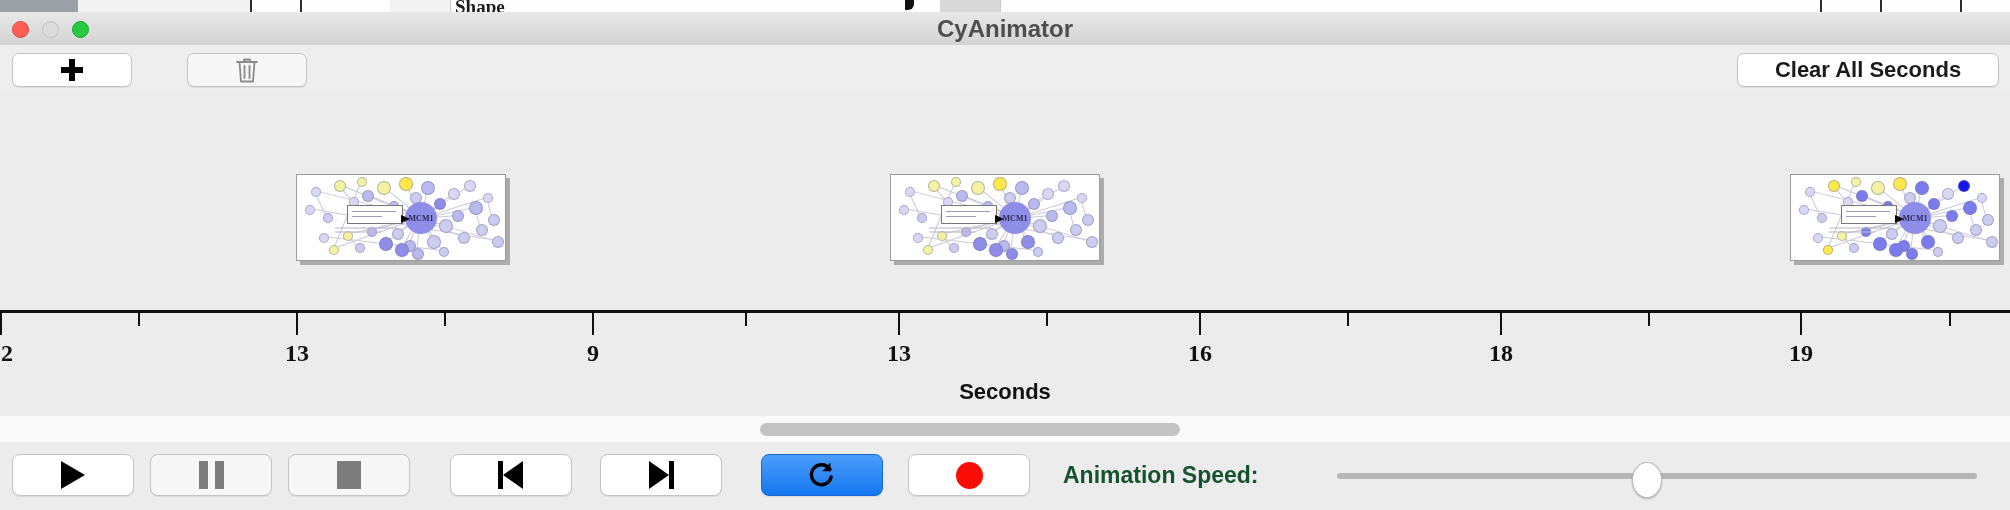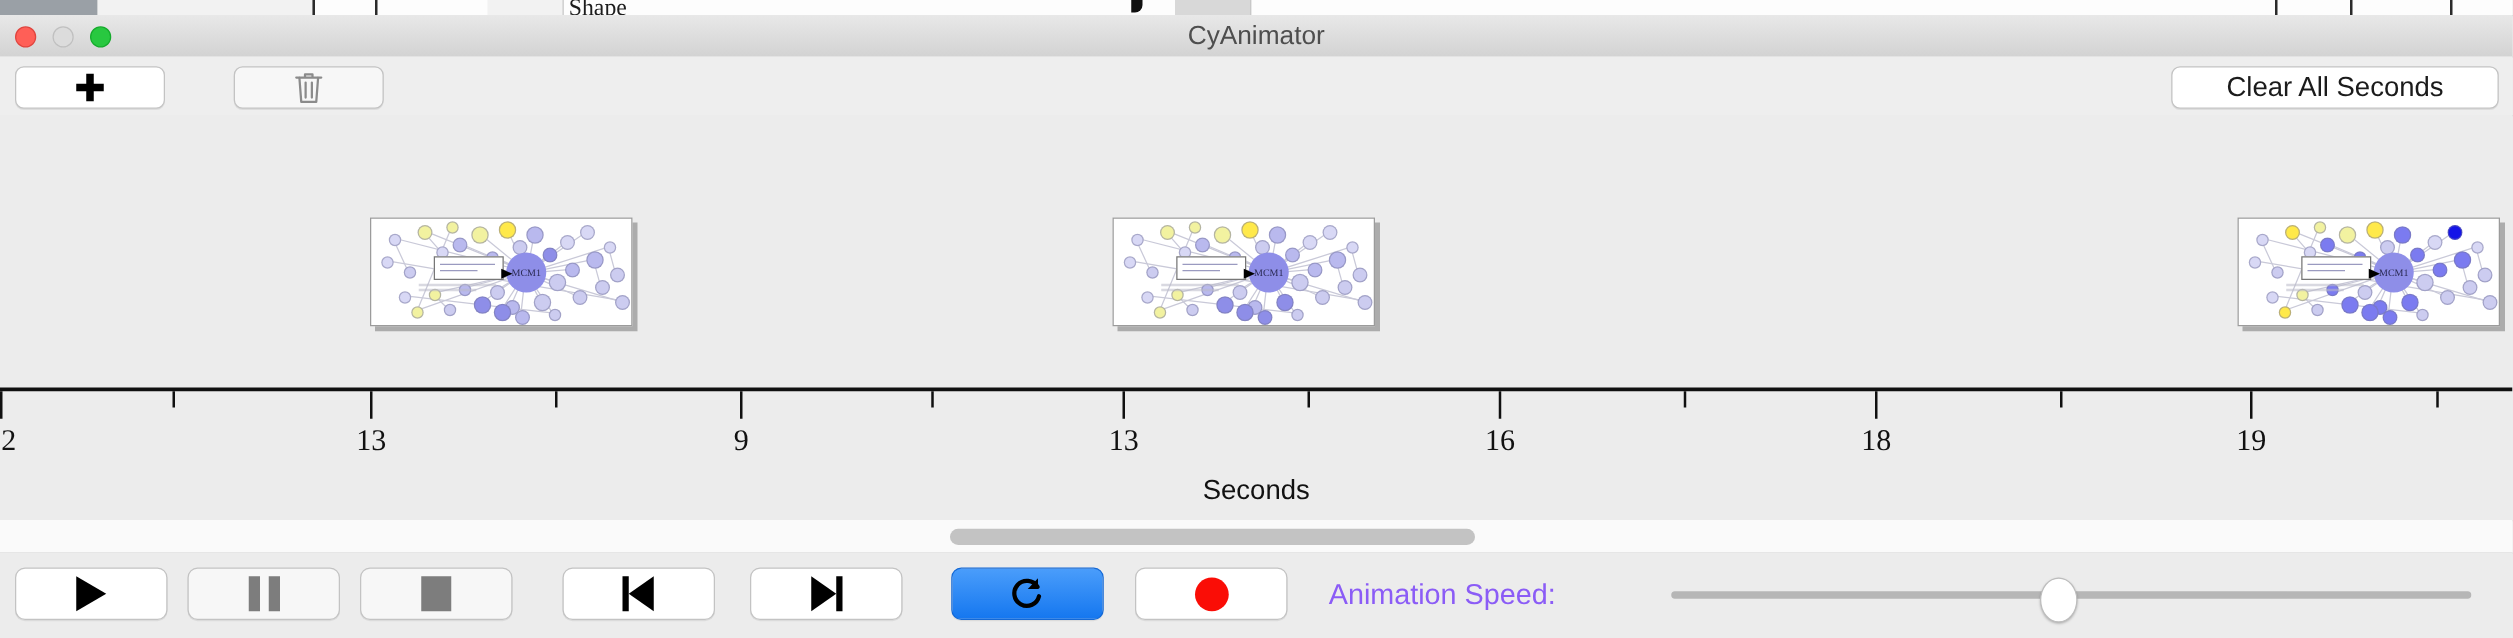--- a/index.html
+++ b/index.html
@@ -2,21 +2,21 @@
 <html><head>
 <meta charset="utf-8">
 <style>
   html,body{margin:0;padding:0;}
   body{
     width:2010px;height:510px;overflow:hidden;
     font-family:"Liberation Sans", sans-serif;
     background:#ececec;
     -webkit-font-smoothing:antialiased;
   }
-  .app{position:relative;width:2010px;height:430px;}
+  .app{position:relative;width:2010px;height:430px;font-weight:bold;}
 
   
   .bg-strip{position:absolute;left:0;top:0;width:2010px;height:12px;background:#fdfdfd;
             border-bottom:1px solid #b9b9b9;overflow:hidden;}
   .bg-strip .seg{position:absolute;top:0;height:12px;background:#f2f2f2;border-right:1px solid #c8c8c8;}
   .bg-strip .dark{background:#9aa0a6;}
   .bg-strip .word{position:absolute;top:-4px;font-size:19px;color:#1d1d1d;
                   font-family:"Liberation Serif", serif;}
   .bg-strip .tick{position:absolute;top:0;width:2px;height:12px;background:#2b2b2b;}
   .bg-strip .blk{position:absolute;top:0;width:9px;height:10px;background:#111;border-radius:0 0 6px 0;}
@@ -24,21 +24,21 @@
   
   .titlebar{position:absolute;left:0;top:12px;width:2010px;height:33px;
     background:linear-gradient(#e8e8e8,#d3d3d3);
     border-bottom:1px solid #b4b4b4;}
   .traffic{position:absolute;top:9px;display:flex;gap:13px;left:12px;}
   .dot{width:17px;height:17px;border-radius:50%;box-sizing:border-box;}
   .dot.red{background:#ff5f57;border:1px solid #e0443e;}
   .dot.yellow{background:#dcdcdc;border:1px solid #c0c0c0;}
   .dot.green{background:#28c840;border:1px solid #14ab2b;}
   .win-title{position:absolute;left:0;top:0;width:2010px;height:33px;line-height:33px;
-    text-align:center;font-size:21px;color:#4e4e4e;}
+    text-align:center;font-size:24px;color:#4e4e4e;}
 
   
   .toolbar{position:absolute;left:0;top:45px;width:2010px;height:47px;
     background:#eeeeee;border-bottom:1px solid #c6c6c6;}
   .btn{position:absolute;box-sizing:border-box;border:1px solid #c3c3c3;border-radius:7px;
        display:flex;align-items:center;justify-content:center;
        background:#fff;box-shadow:0 1px 0 rgba(0,0,0,.07);}
   .btn.disabled{background:#f7f7f7;}
   #add-btn{left:12px;top:8px;width:120px;height:34px;}
   #del-btn{left:187px;top:8px;width:120px;height:34px;}
@@ -101,21 +101,21 @@
   .ic-prev,.ic-next{position:relative;width:26px;height:28px;}
   .ic-prev:before{content:"";position:absolute;left:0;top:0;width:5px;height:28px;background:#000;}
   .ic-prev:after{content:"";position:absolute;left:5px;top:0;width:0;height:0;
                  border-right:20px solid #000;border-top:14px solid transparent;border-bottom:14px solid transparent;}
   .ic-next:before{content:"";position:absolute;right:0;top:0;width:5px;height:28px;background:#000;}
   .ic-next:after{content:"";position:absolute;right:5px;top:0;width:0;height:0;
                  border-left:20px solid #000;border-top:14px solid transparent;border-bottom:14px solid transparent;}
   .ic-record{width:27px;height:27px;border-radius:50%;background:#fa0d06;}
 
   .speed-label{position:absolute;left:1063px;top:12px;height:42px;line-height:42px;
-               font-size:23px;color:#8b5cf6;}
+               font-size:23px;color:#14532d;}
   .slider{position:absolute;left:1337px;top:31px;width:640px;height:6px;border-radius:3px;
           background:#b6b6b6;cursor:pointer;}
   .sthumb{position:absolute;left:1632px;top:20px;width:28px;height:34px;border-radius:50%;
           background:#fff;border:1px solid #bdbdbd;box-shadow:0 1px 2px rgba(0,0,0,.25);cursor:pointer;}
 </style>
 </head>
 <body>
 
 <div class="app">
 

